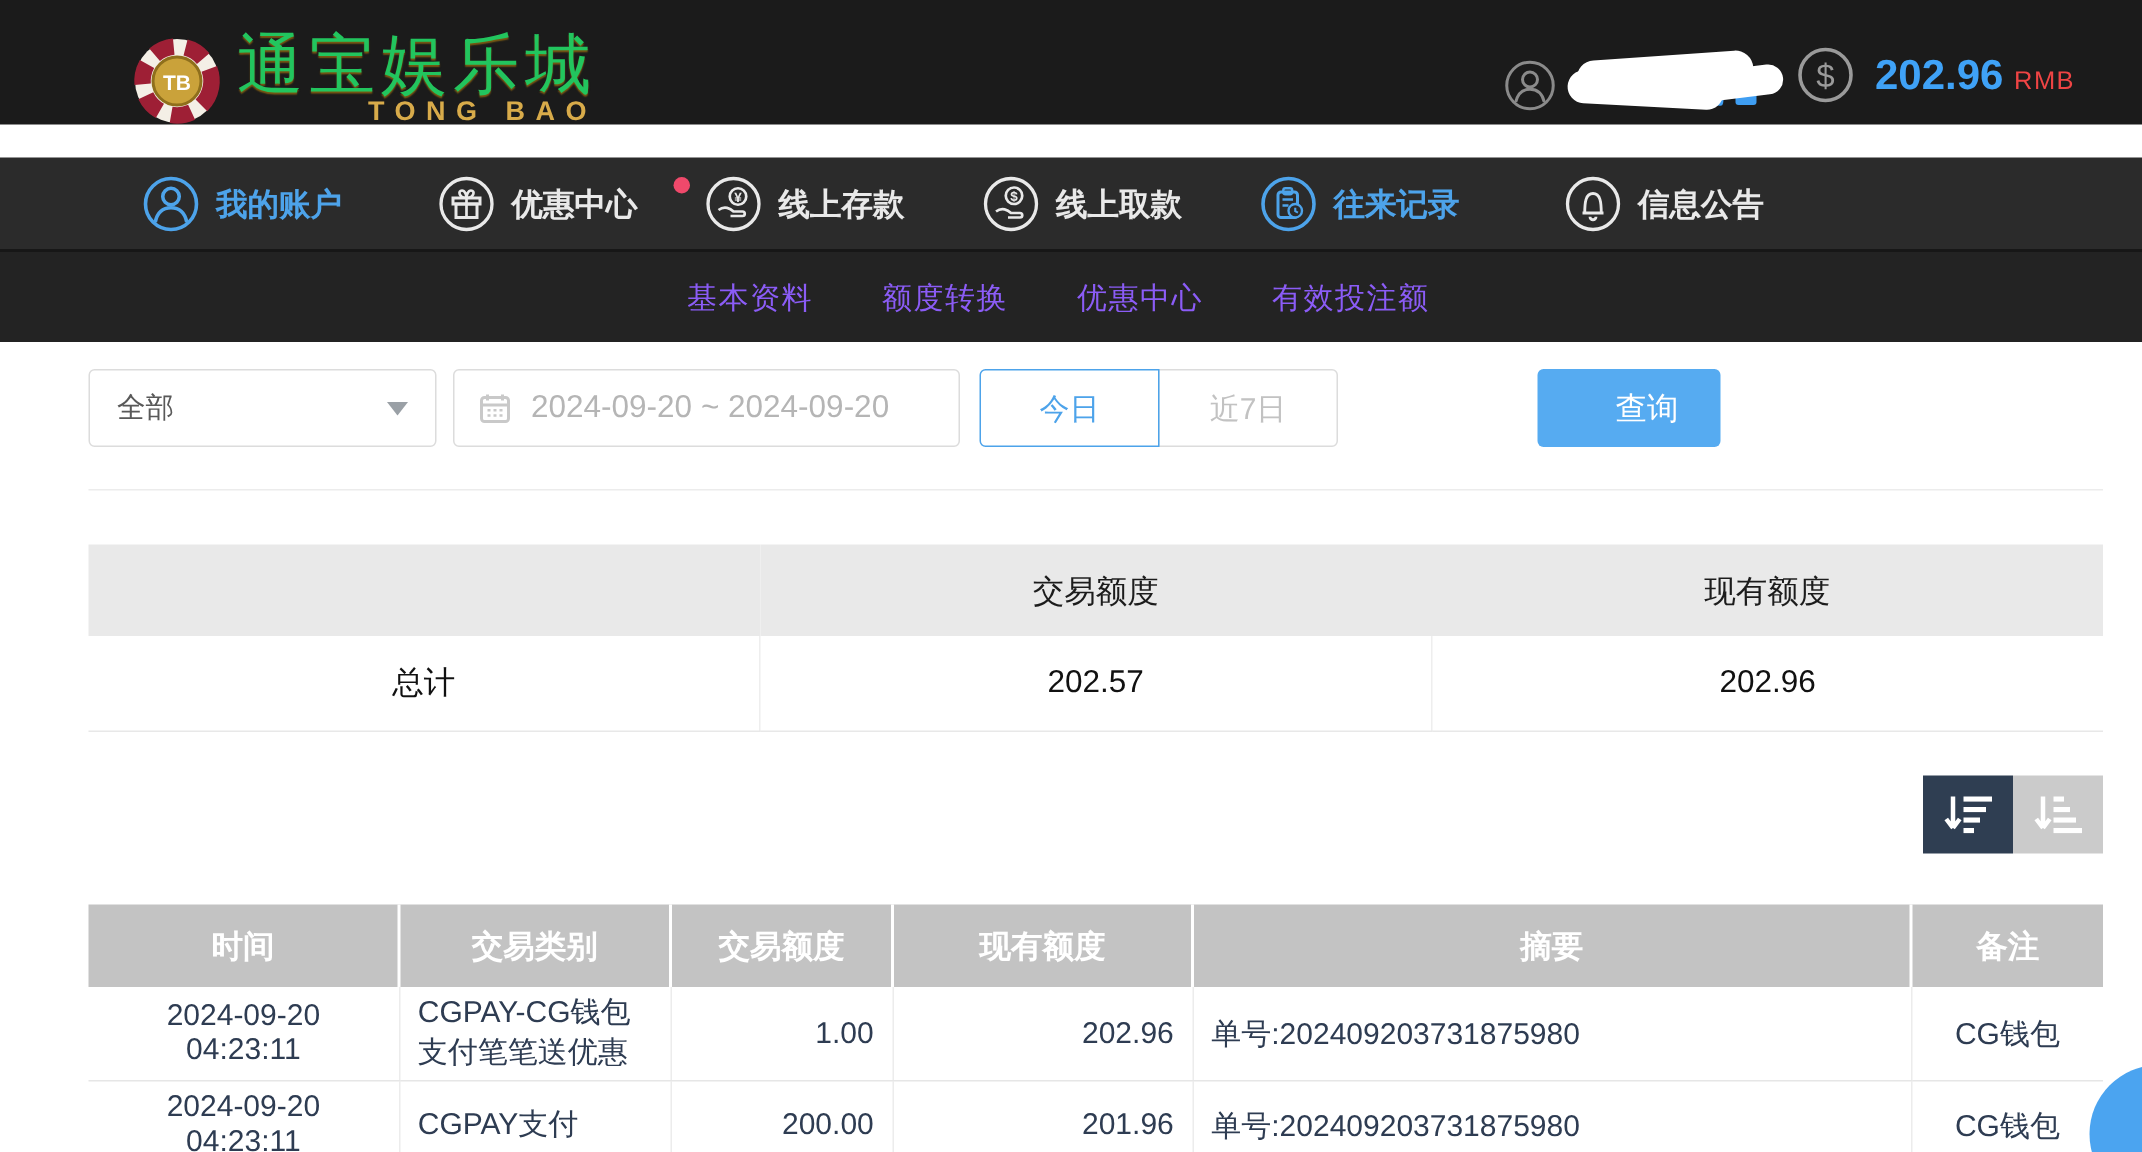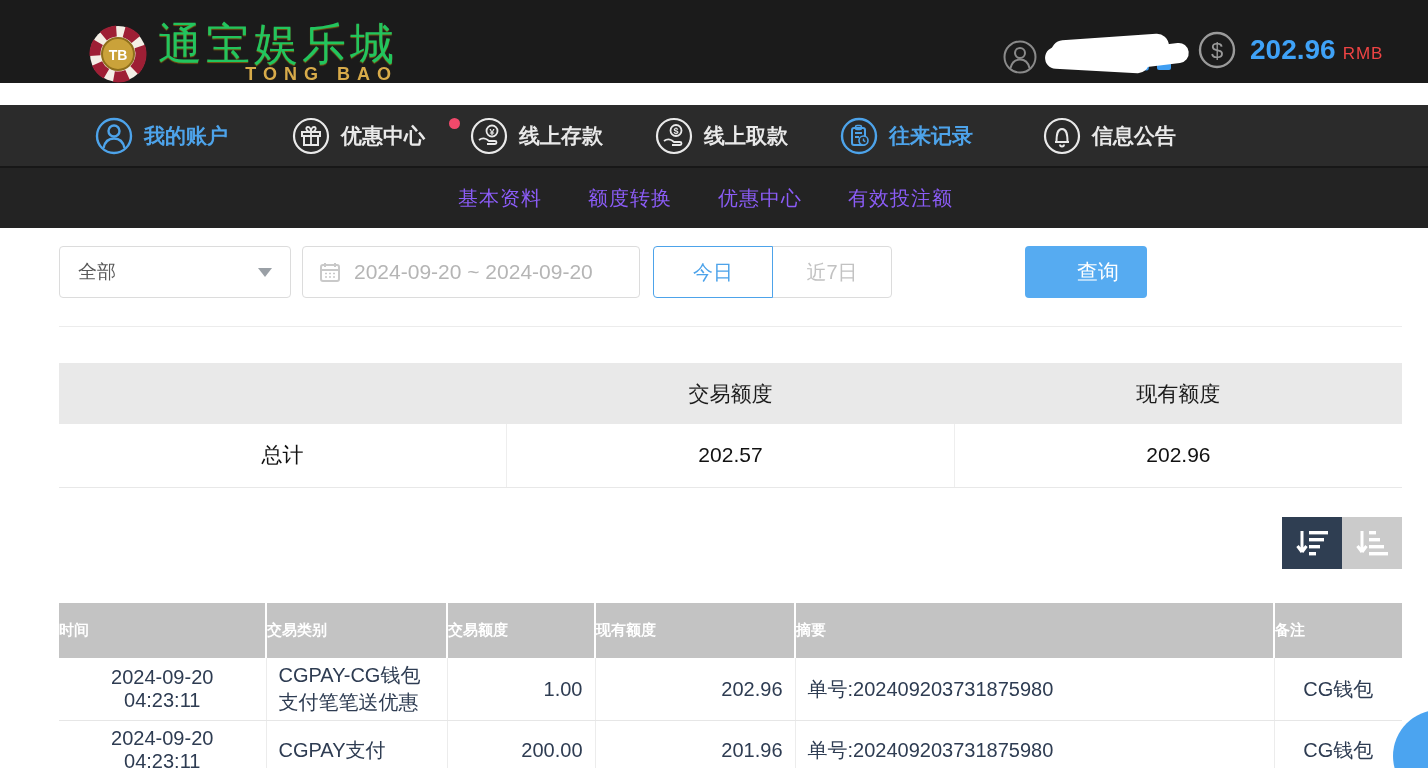--- a/index.html
+++ b/index.html
@@ -70,22 +70,22 @@
   .summary td { height:63px; background:#fff; font-size:21px; color:#111; text-align:center;
                 border-bottom:1px solid #e8e8e8; border-right:1px solid #eeeeee; }
   .summary td:last-child { border-right:none; }
   
   .sort-btns { position:absolute; left:1282px; top:517px; display:flex; }
   .sort-btn { width:60px; height:52px; border:none; cursor:pointer; display:flex; align-items:center; justify-content:center; }
   .sort-desc { background:#2f3e52; }
   .sort-asc  { background:#cbcbcb; }
   
   .records { position:absolute; left:59px; top:603px; width:1343px; border-collapse:collapse; table-layout:fixed; }
-  .records th { height:55px; background:#c3c3c3; color:#ffffff; font-size:15px; font-weight:bold;
-                text-align:left; border-right:2px solid #ffffff; }
+  .records th { height:55px; background:#c3c3c3; color:#ffffff; font-size:21px; font-weight:bold;
+                text-align:center; border-right:2px solid #ffffff; }
   .records th:last-child { border-right:none; }
   .records td { height:59px; background:#fff; color:#2e3c52; font-size:20px;
                 border-bottom:1px solid #e6e6e6; border-right:1px solid #ececec; padding:4px 12px; }
   .records td:last-child { border-right:none; }
   .records td.c { text-align:center; }
   .records td.l { text-align:left; }
   .records td.r { text-align:right; }
   .records td.type { line-height:27px; }
   
   .float-orange { position:absolute; left:1403px; top:759px; width:20px; height:20px; border-radius:50%; background:#f0a24a; }

